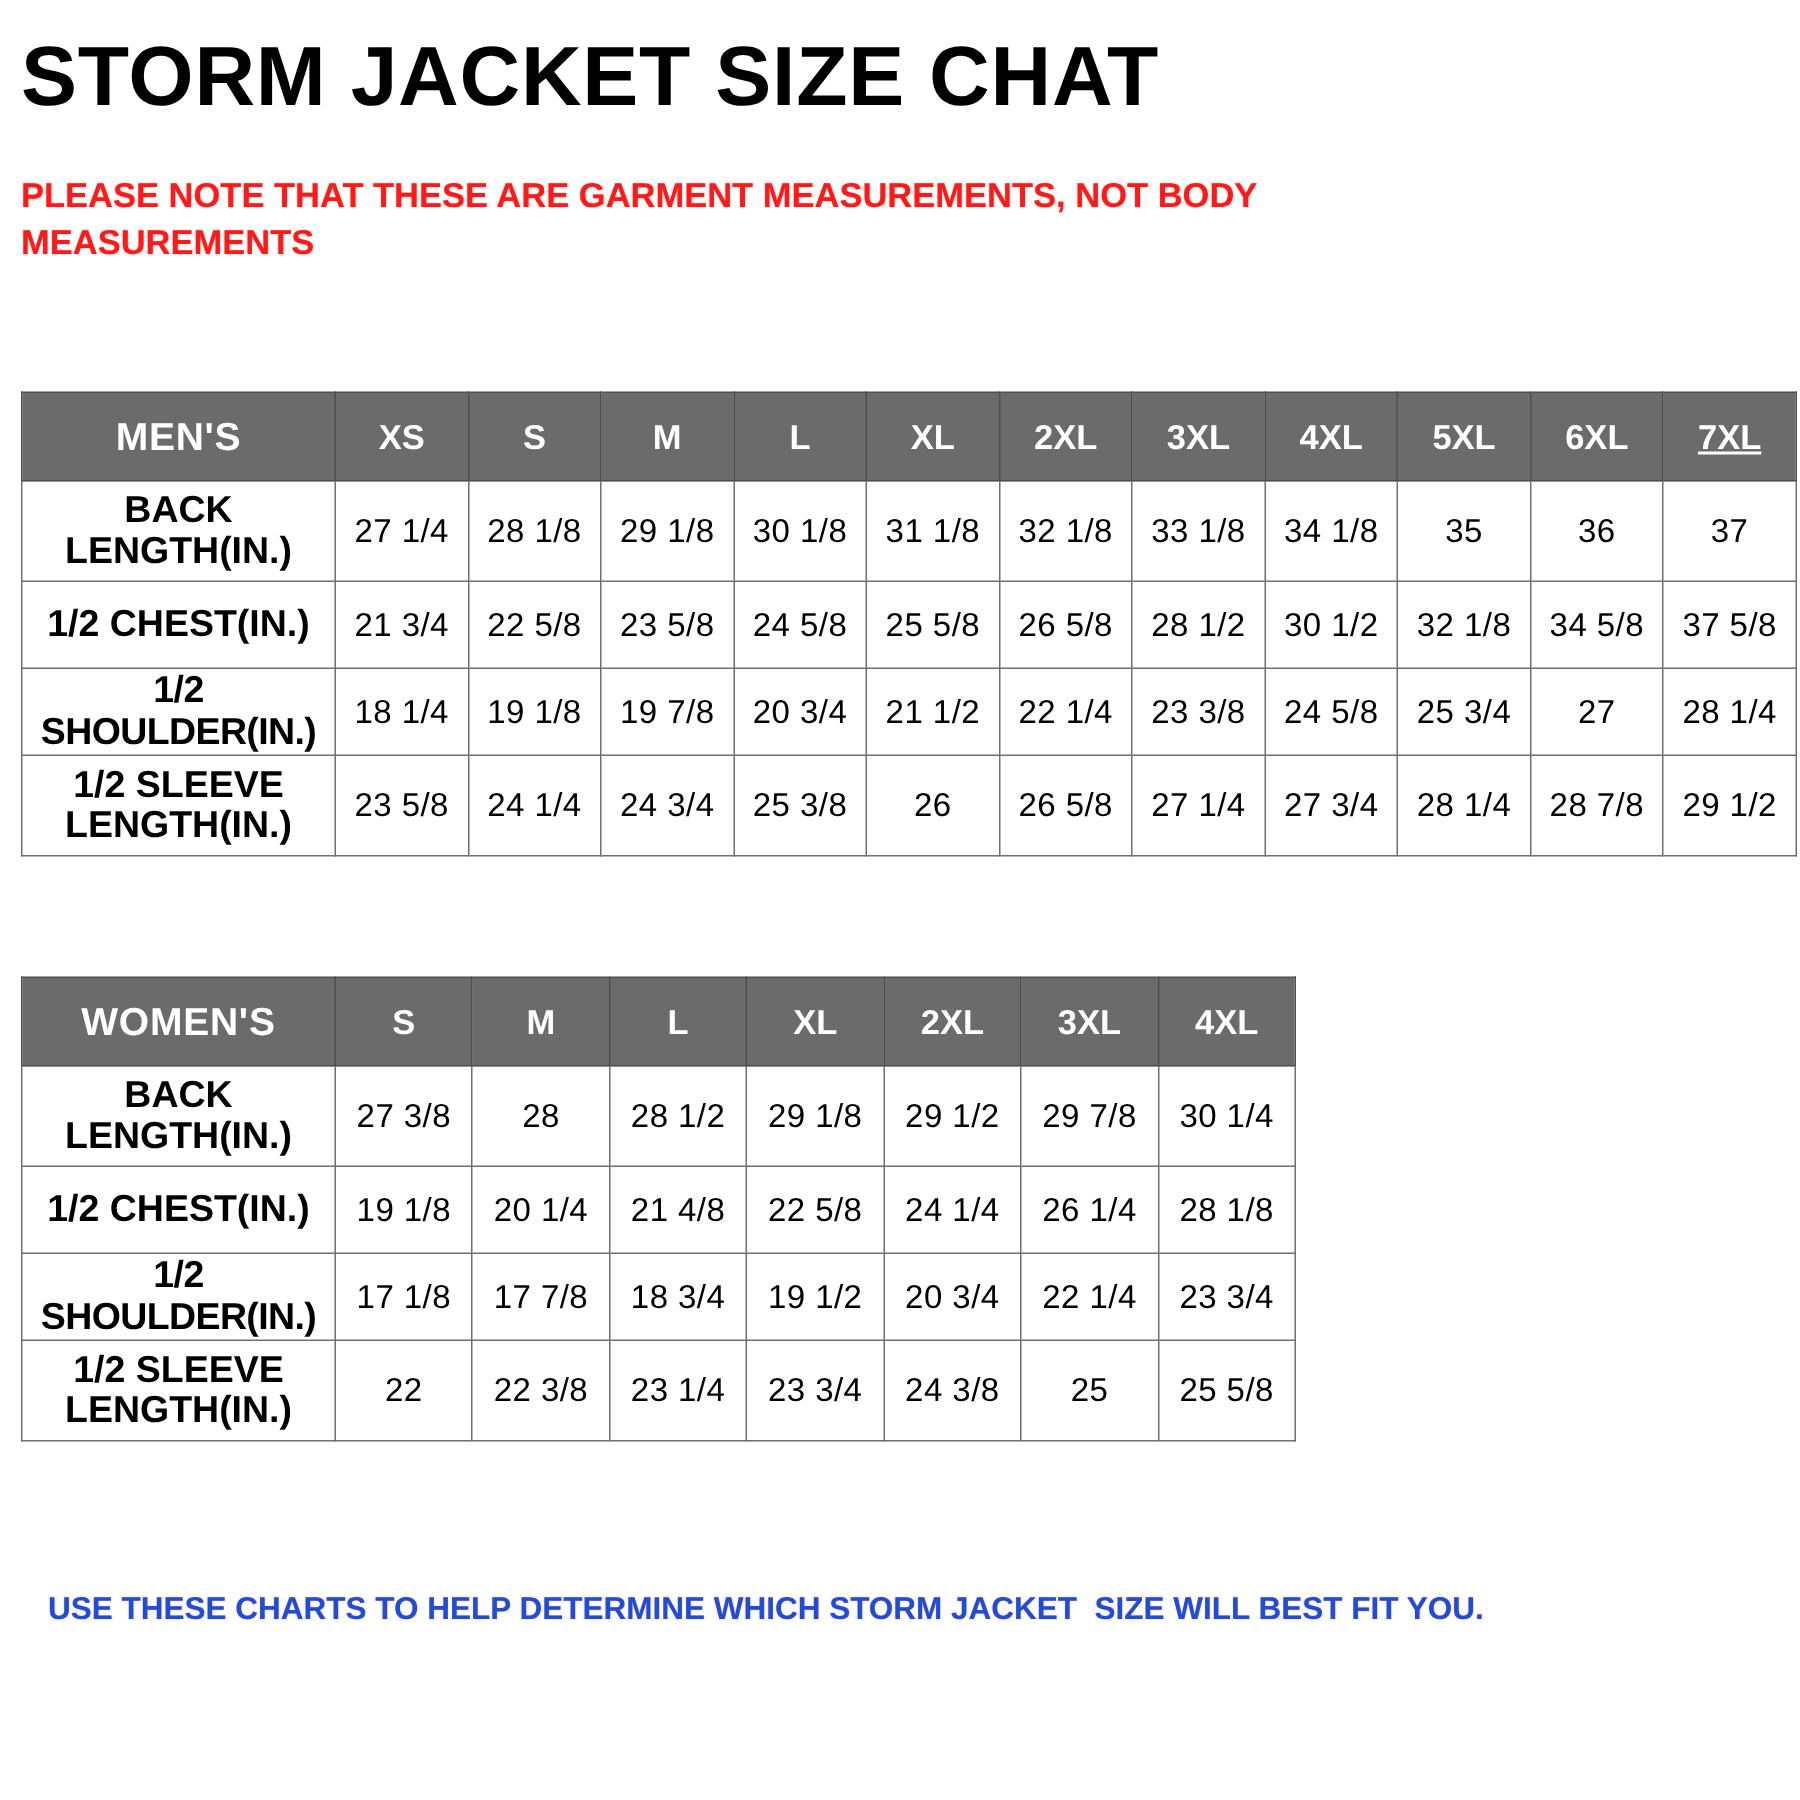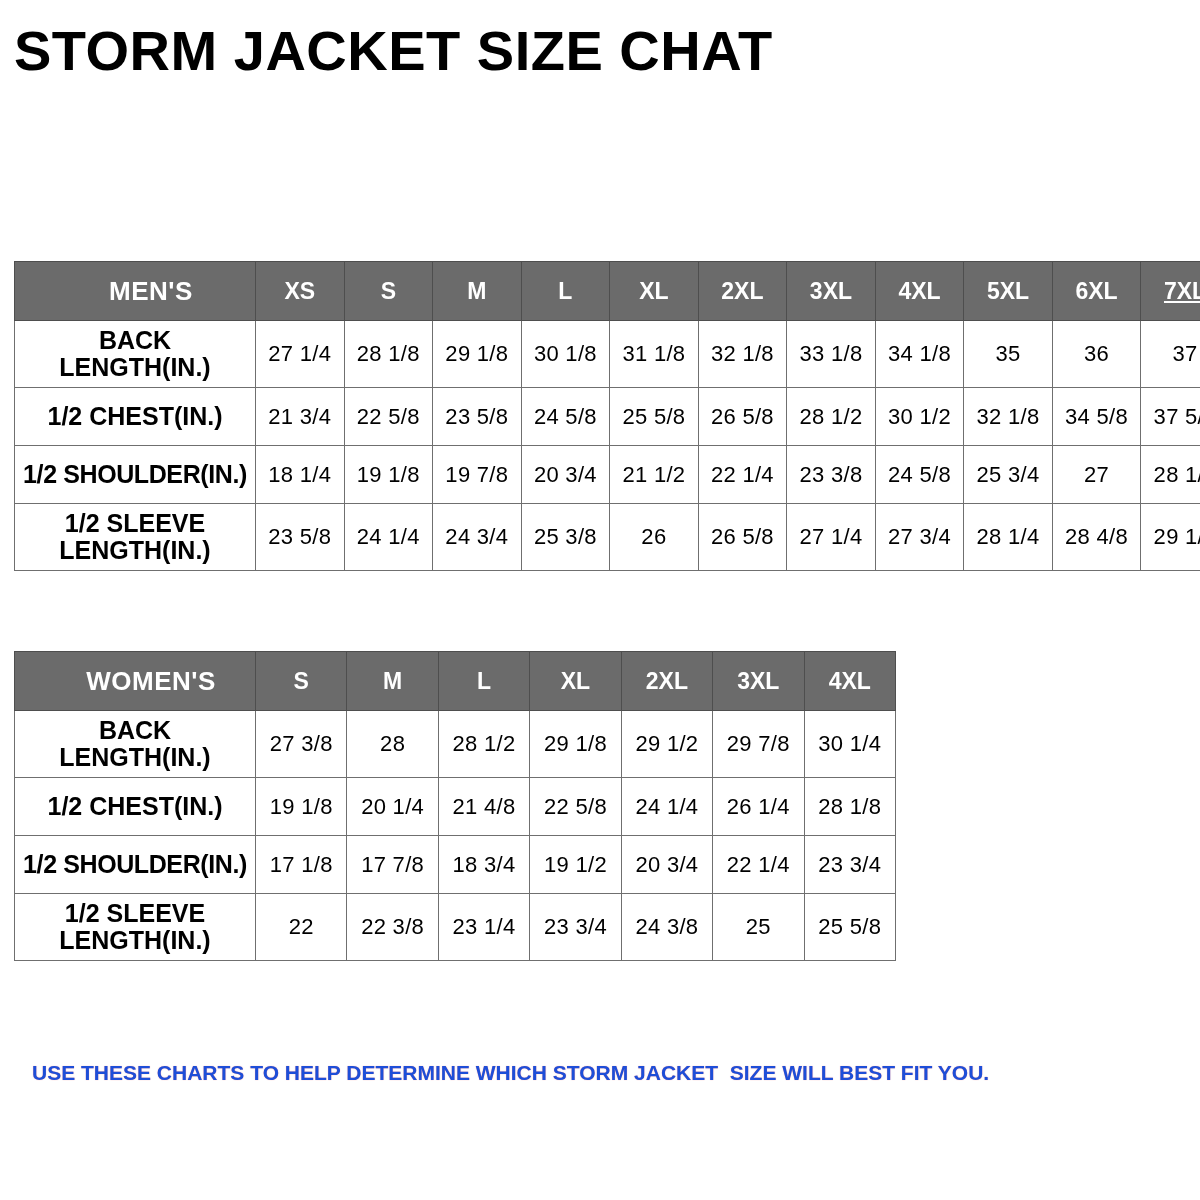--- a/index.html
+++ b/index.html
@@ -67,21 +67,20 @@
   .tbl thead th {
     background: #6b6b6b;
     color: #ffffff;
     font-weight: bold;
     height: 58px;
     border-color: #4e4e4e;
   }
   .tbl thead th.lead {
     font-size: 26px;
     letter-spacing: 0.5px;
-    padding-left: 32px;
   }
   .tbl thead th.sz {
     font-size: 23px;
   }
 
   .tbl tbody td {
     height: 60px;
     font-size: 22px;
     color: #000;
   }
@@ -137,20 +136,21 @@
     white-space: pre;
   }
 </style>
 </head>
 <body>
 
 <div class="page">
 
   <div class="title">STORM JACKET SIZE CHAT</div>
 
+  <div class="note-top">PLEASE NOTE THAT THESE ARE GARMENT MEASUREMENTS, NOT BODY MEASUREMENTS</div>
 
   <table class="tbl" id="men-table">
     <thead>
       <tr>
         <th class="lead" style="width: 208px;">MEN'S</th>
         <th class="sz" style="width: 87.5455px;">XS</th>
         <th class="sz" style="width: 87.5455px;">S</th>
         <th class="sz" style="width: 87.5455px;">M</th>
         <th class="sz" style="width: 87.5455px;">L</th>
         <th class="sz" style="width: 87.5455px;">XL</th>
@@ -215,21 +215,21 @@
         </td>
         <td class="val">23 5/8</td>
         <td class="val">24 1/4</td>
         <td class="val">24 3/4</td>
         <td class="val">25 3/8</td>
         <td class="val">26</td>
         <td class="val">26 5/8</td>
         <td class="val">27 1/4</td>
         <td class="val">27 3/4</td>
         <td class="val">28 1/4</td>
-        <td class="val">28 4/8</td>
+        <td class="val">28 7/8</td>
         <td class="val">29 1/2</td>
       </tr>
     </tbody>
   </table>
 
   <table class="tbl" id="women-table">
     <thead>
       <tr>
         <th class="lead" style="width: 208px;">WOMEN'S</th>
         <th class="sz" style="width: 90.4286px;">S</th>

